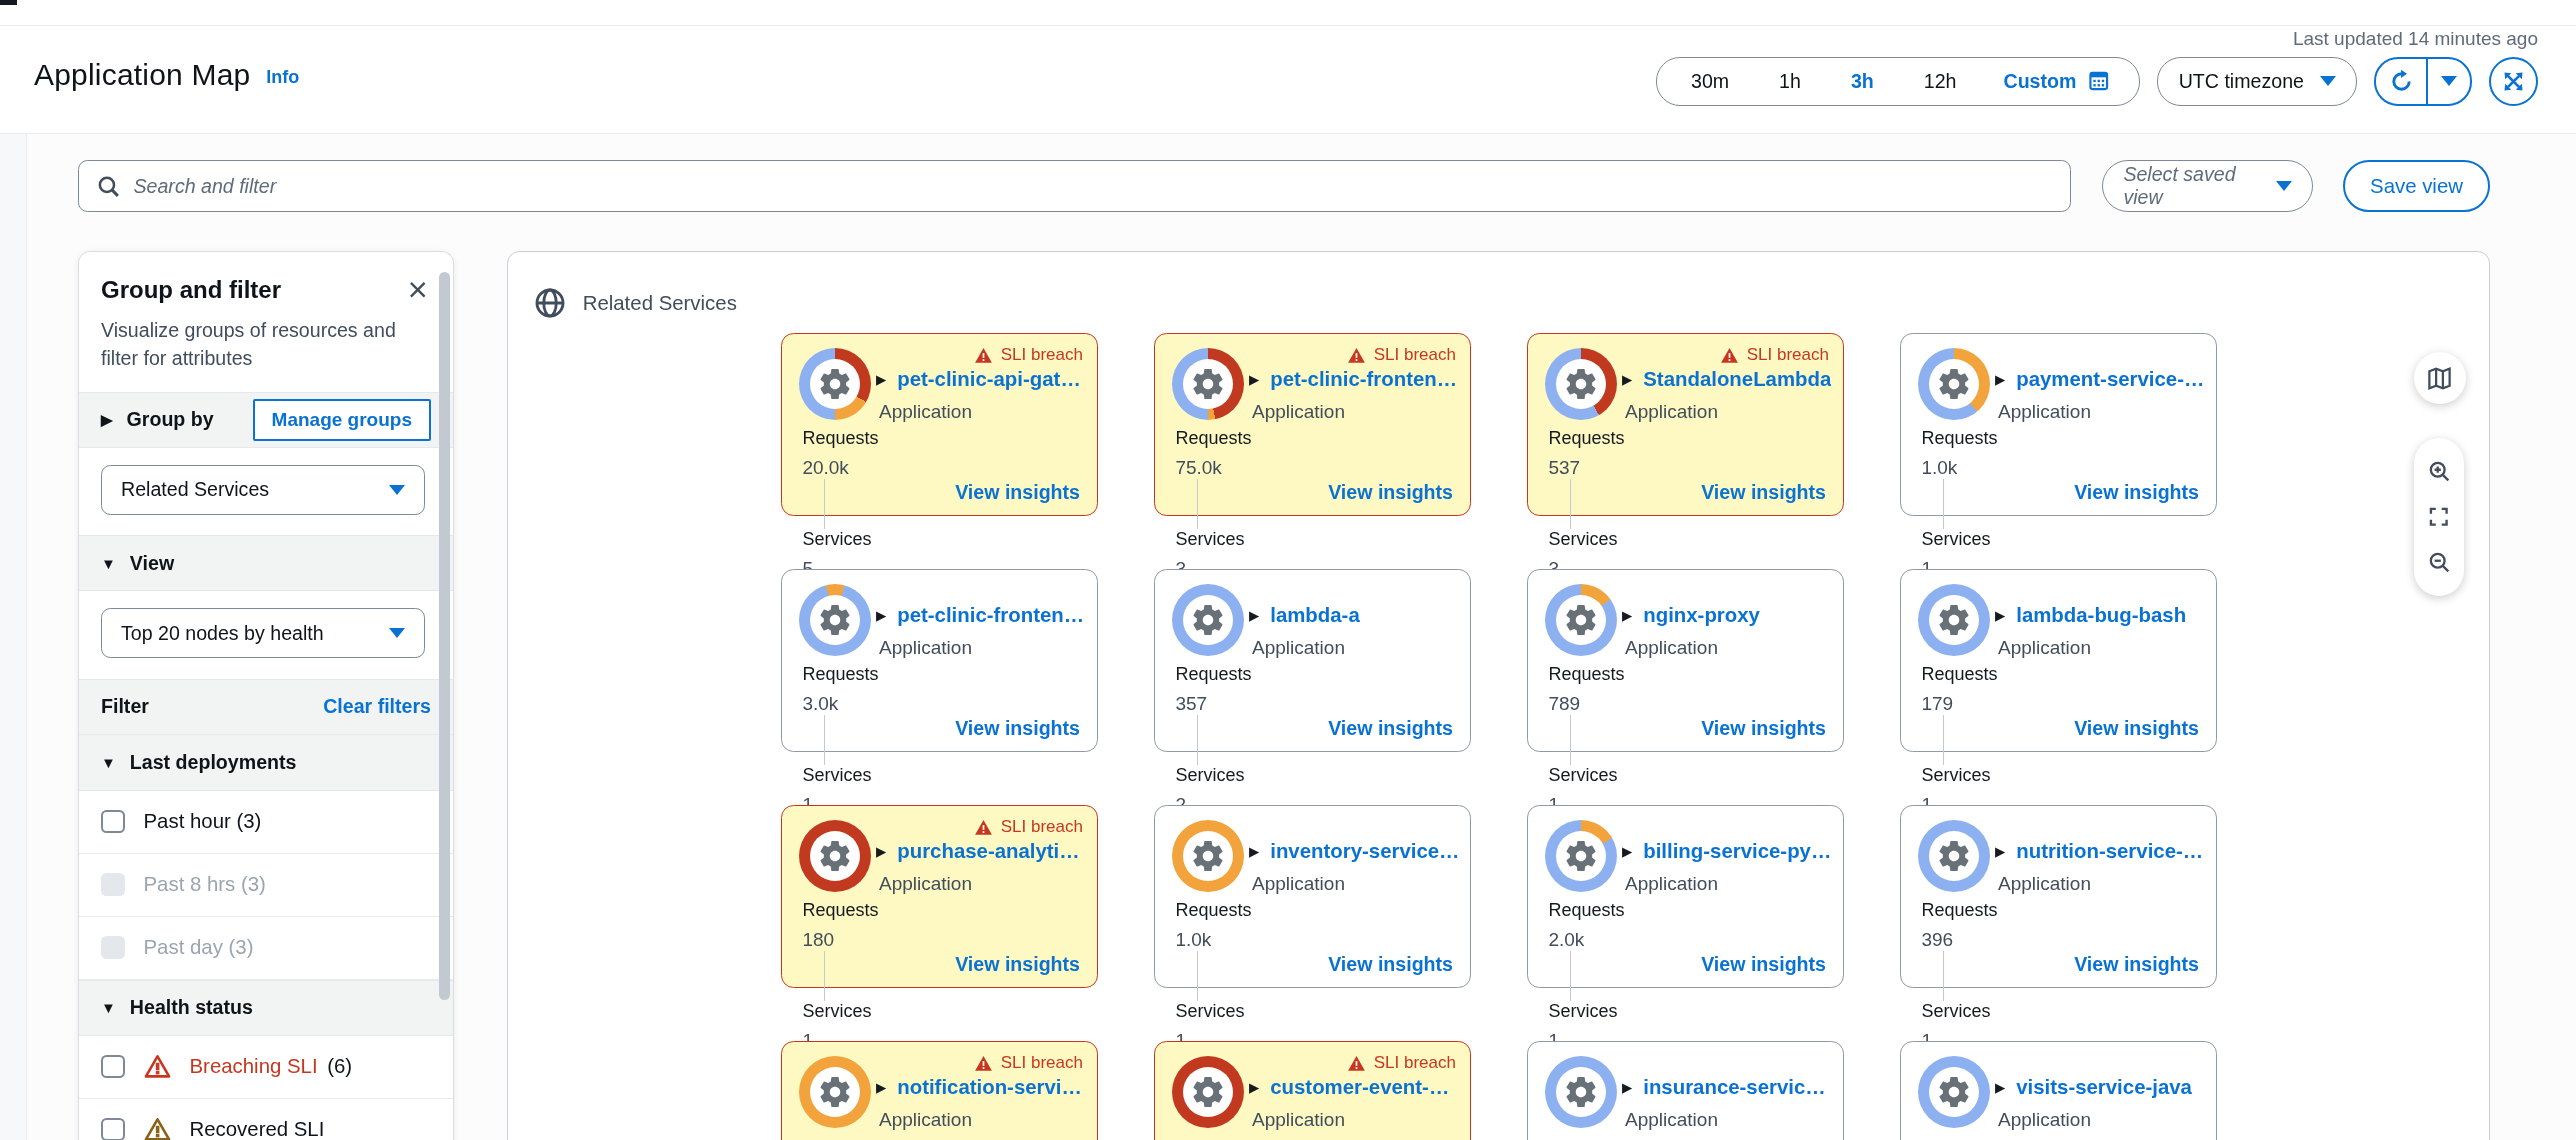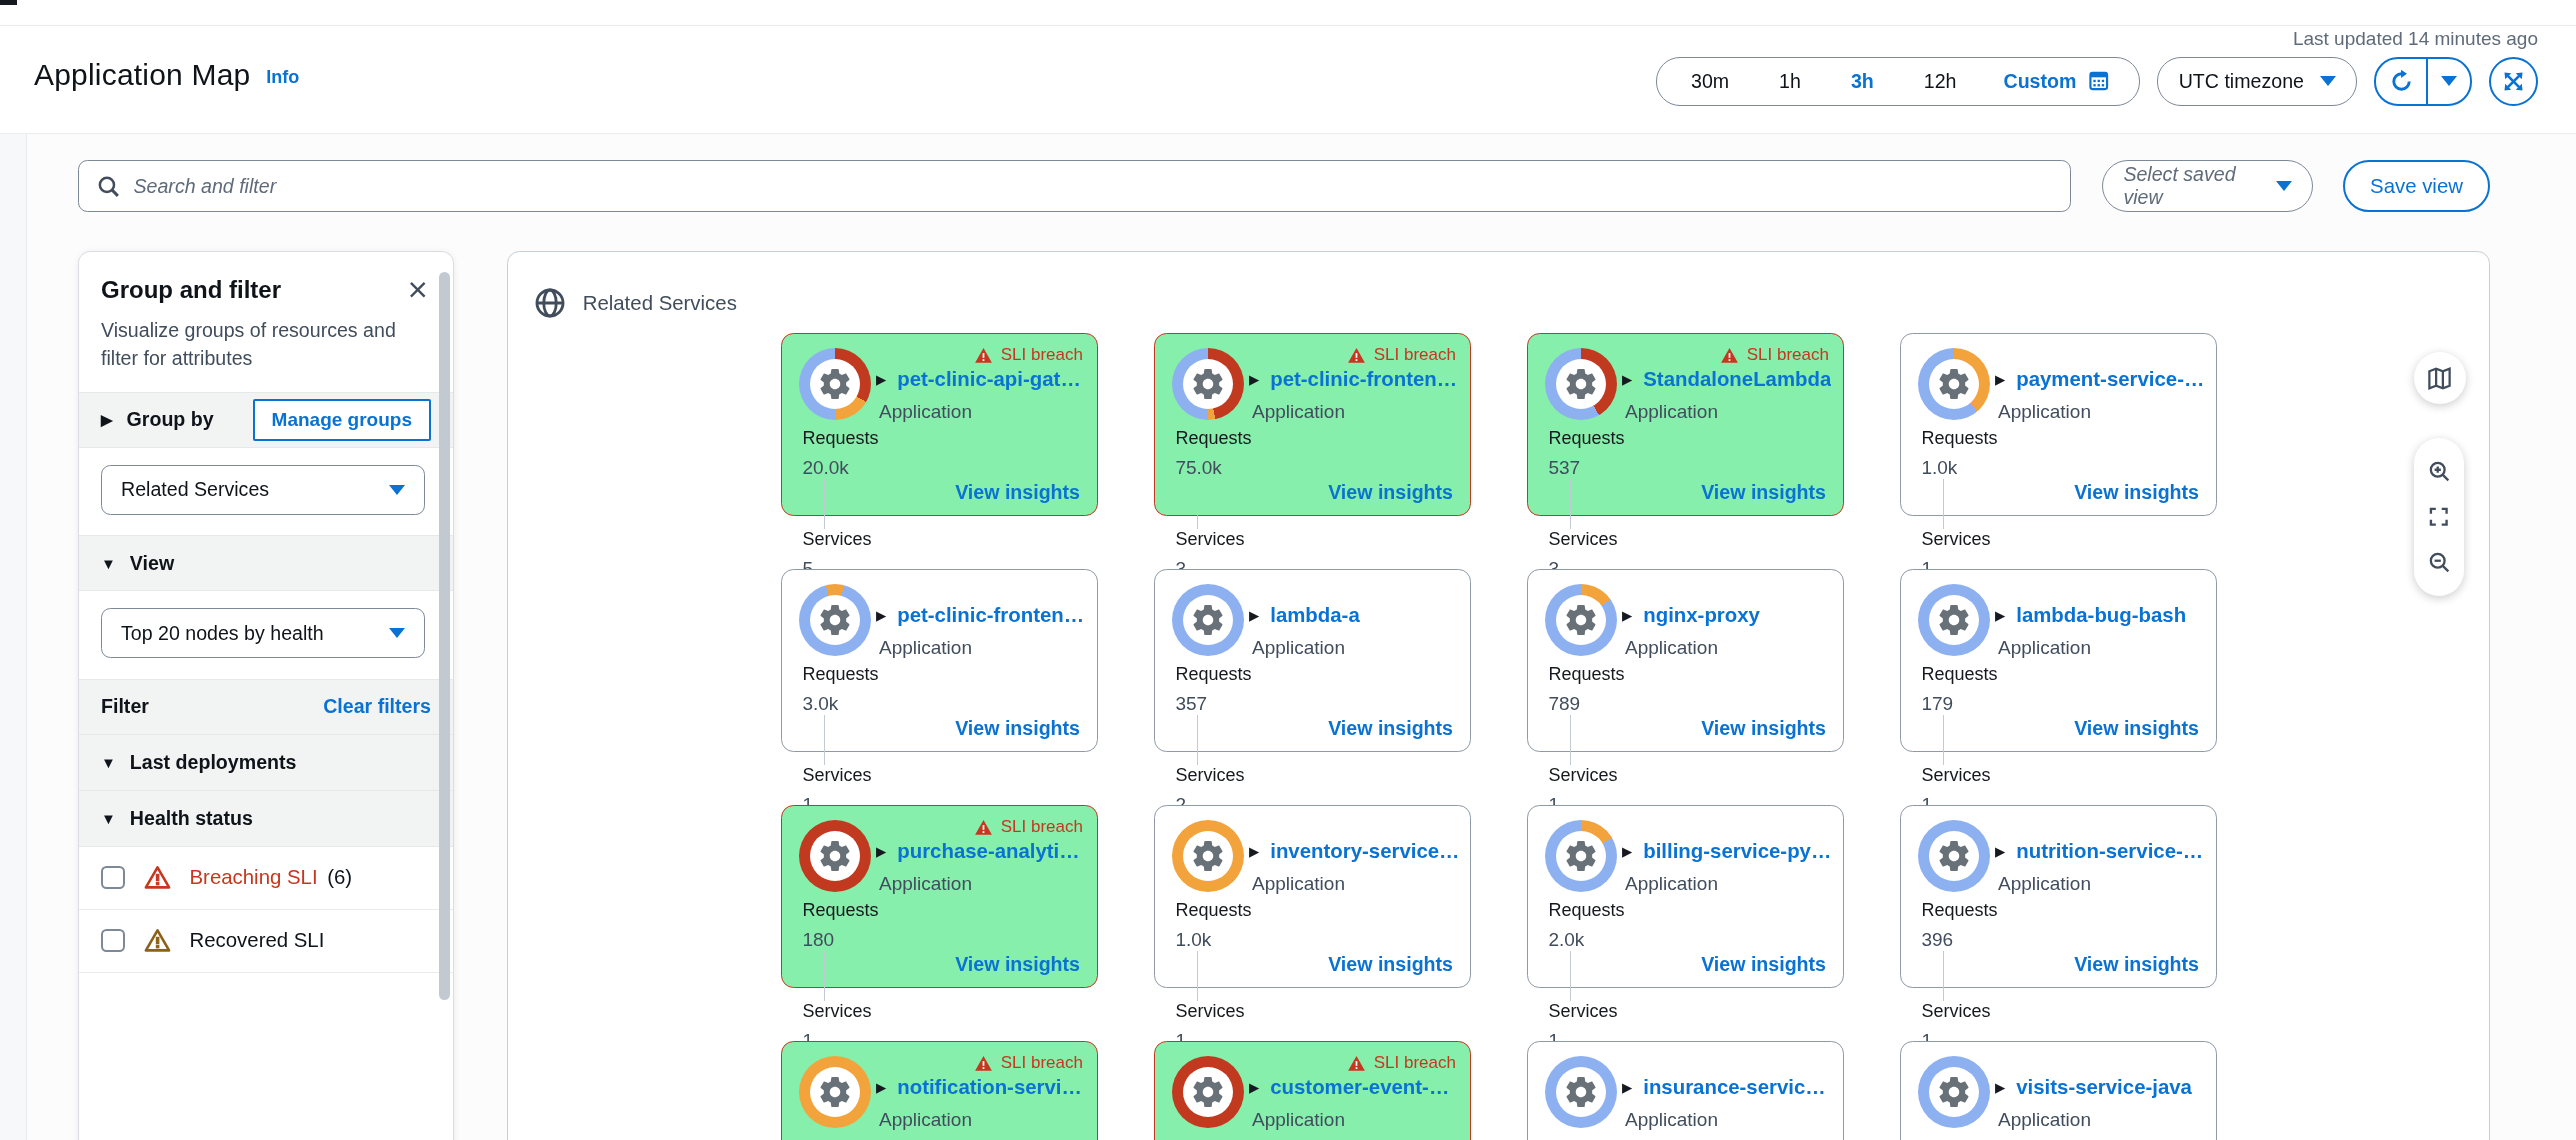--- a/index.html
+++ b/index.html
@@ -57,21 +57,21 @@
   .poption.disabled { color:#9aa5b1; }
   .poption.disabled .cbx { border-color:transparent; background:#e4e7eb; }
   .opt-count { margin-left:-9.4px; }
   .scroll-thumb { position:absolute; top:20.4px; right:3.1px; width:11px; height:728px; background:#c3c9d0; border-radius:5.5px; }
 
   
   .map-card { position:absolute; left:507px; top:251px; width:1983px; height:1018px; background:#fff; border:0.8px solid #c6cdd4; border-radius:12.5px; overflow:hidden; }
   .map-header { position:absolute; top:34px; left:25px; display:flex; align-items:center; gap:15.7px; color:#414d5c; font-size:20.4px; font-weight:500; }
   .cards-grid { position:absolute; left:273px; top:81px; display:grid; grid-template-columns:repeat(4,317px); column-gap:56px; row-gap:53px; }
   .svc-card { position:relative; width:317px; height:183px; background:#fff; border:1.6px solid #8f9aa7; border-radius:12.5px; cursor:pointer; }
-  .svc-card.breach { border-color:#c7371f; background:#86efac; }
+  .svc-card.breach { border-color:#c7371f; background:#fef9c3; }
   .ring { position:absolute; left:17px; top:14px; width:72px; height:72px; border-radius:50%; }
   .hole { position:absolute; inset:11px; background:#fff; border-radius:50%; display:flex; align-items:center; justify-content:center; }
   .badge { position:absolute; top:11px; right:14px; display:flex; align-items:center; gap:7.8px; color:#c7371f; font-size:17px; }
   .name-row { position:absolute; left:94px; top:34px; display:flex; align-items:center; gap:11px; max-width:211px; white-space:nowrap; }
   .name-row .exp { font-size:13.3px; color:#16191f; }
   .svc-name { font-size:20.4px; font-weight:bold; color:#0972d3; text-decoration:none; overflow:hidden; text-overflow:ellipsis; }
   .svc-type { position:absolute; left:97px; top:67px; font-size:19px; color:#414d5c; }
   .stats { position:absolute; left:20.4px; top:94px; display:flex; align-items:flex-start;flex-direction:column; }
   .stat { min-width:55px; }
   .stat-label { font-size:18px; color:#16191f; }
@@ -204,20 +204,34 @@
         </span>
       <span class="clear-link">Clear filters</span>
     </div>
 
     <div class="pband">
       <span class="band-label">
           <span class="expander">▼</span>
           <span>Last deployments</span>
         </span>
     </div>
+    <div id="deploy-options">
+        <div class="poption">
+    <span class="cbx"></span>
+    <span class="opt-label">Past hour (3)</span>
+  </div>
+        <div class="poption disabled">
+    <span class="cbx"></span>
+    <span class="opt-label">Past 8 hrs (3)</span>
+  </div>
+        <div class="poption disabled">
+    <span class="cbx"></span>
+    <span class="opt-label">Past day (3)</span>
+  </div>
+      </div>
 
     <div class="pband">
       <span class="band-label">
           <span class="expander">▼</span>
           <span>Health status</span>
         </span>
     </div>
     <div id="health-options">
         <div class="poption">
     <span class="cbx"></span>

